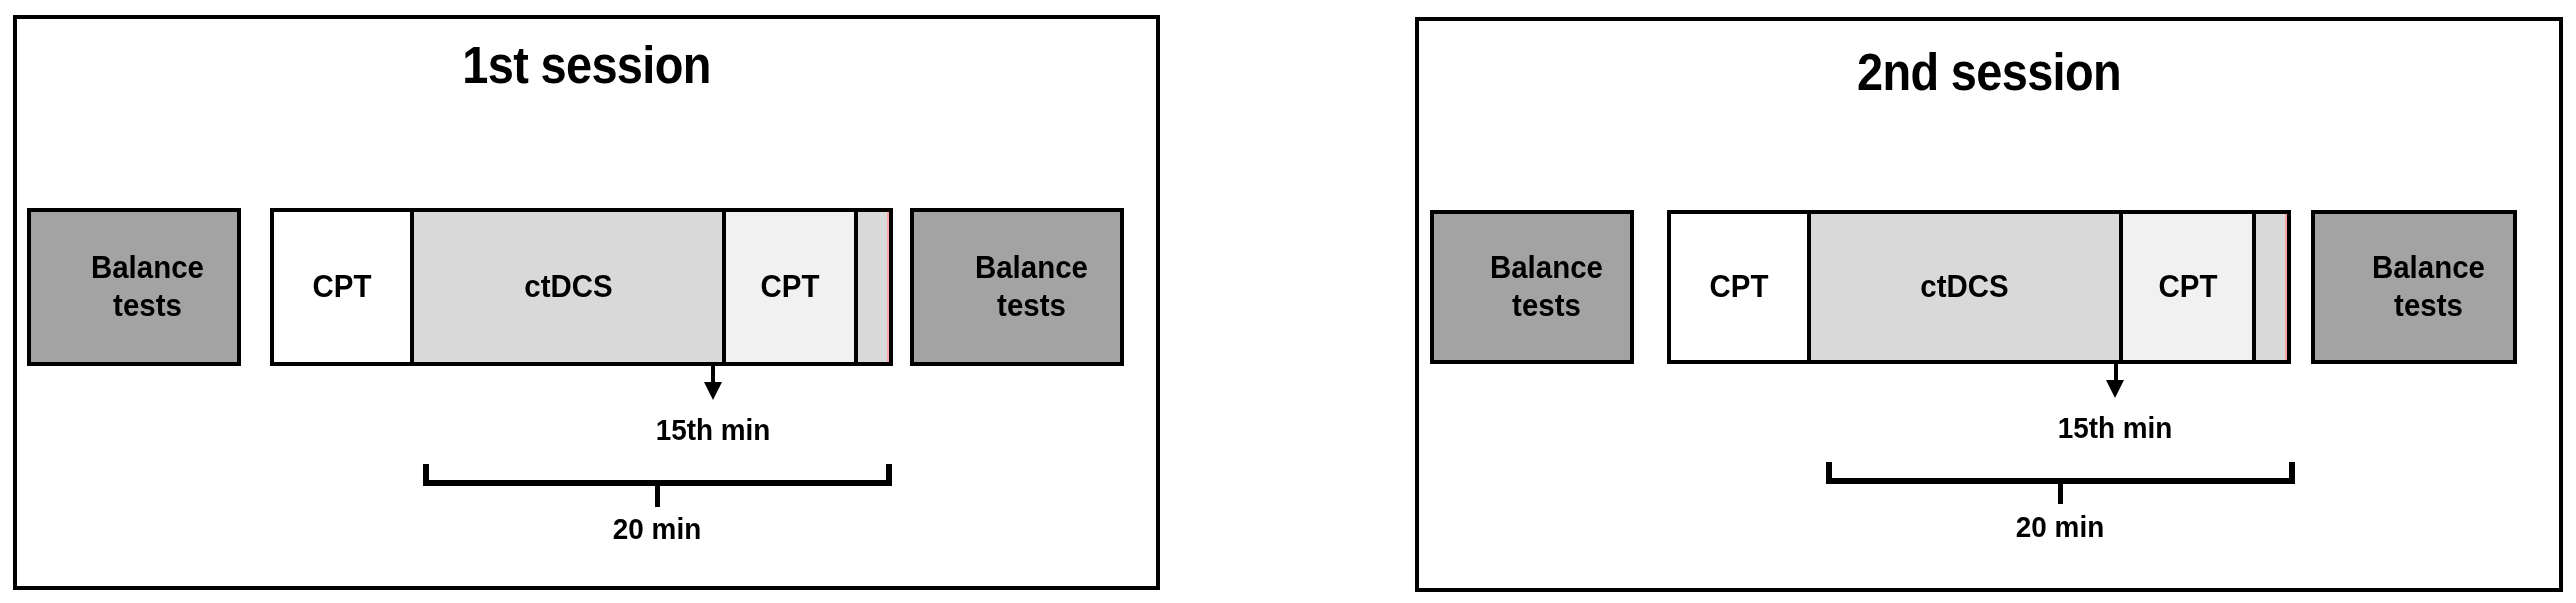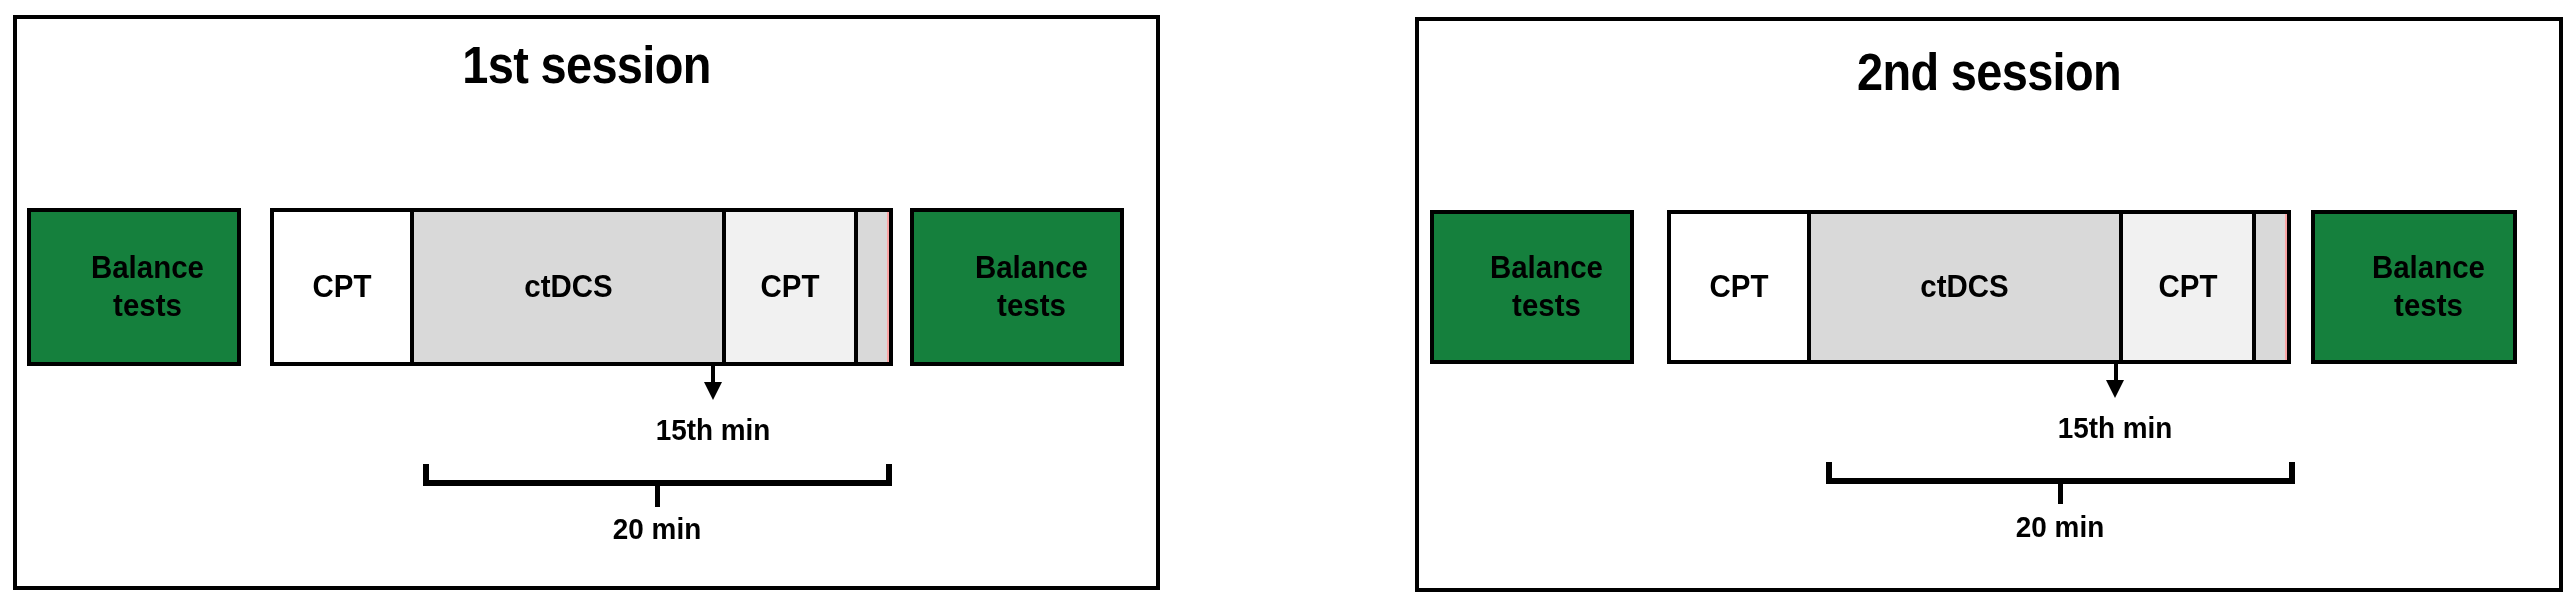--- a/index.html
+++ b/index.html
@@ -47,21 +47,21 @@
     transform: scaleX(0.92);
   }
   #panel-1 .session-title { top: 17.4px; }
   #panel-2 .session-title { top: 22px; }
 
   
   .balance-box {
     position: absolute;
     box-sizing: border-box;
     border: 4.9px solid #000000;
-    background: #15803d;
+    background: #a3a3a3;
     display: flex;
     align-items: center;
     justify-content: center;
     padding-left: 28px;
   }
   .balance-label {
     font-weight: bold;
     font-size: 31px;
     line-height: 1.22;
     text-align: center;

